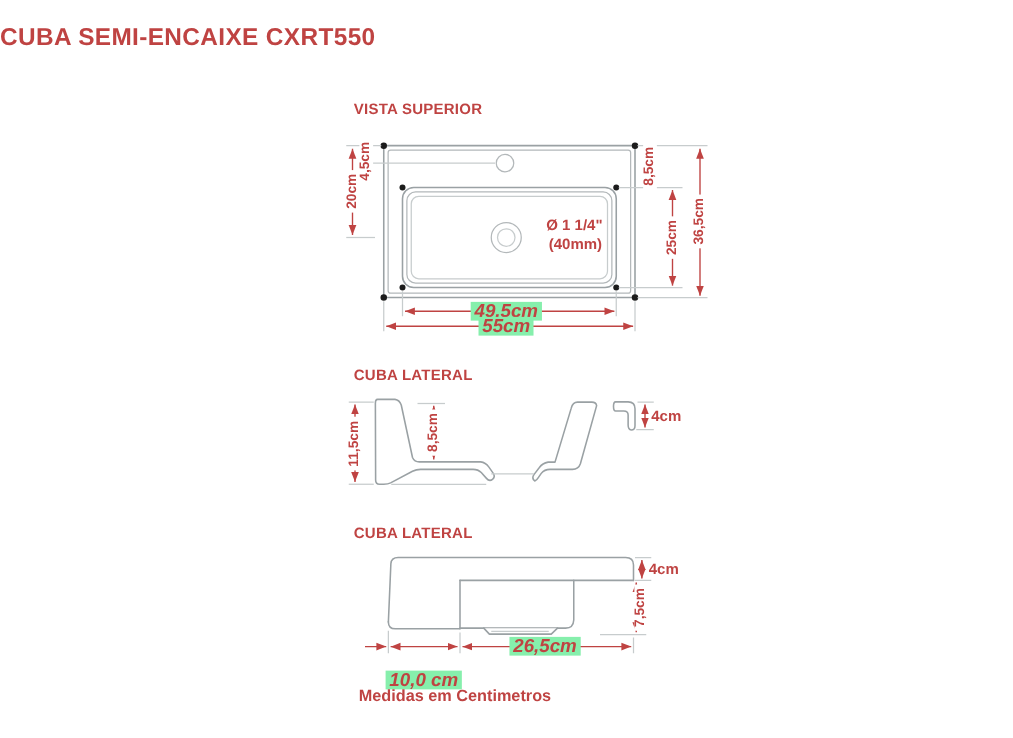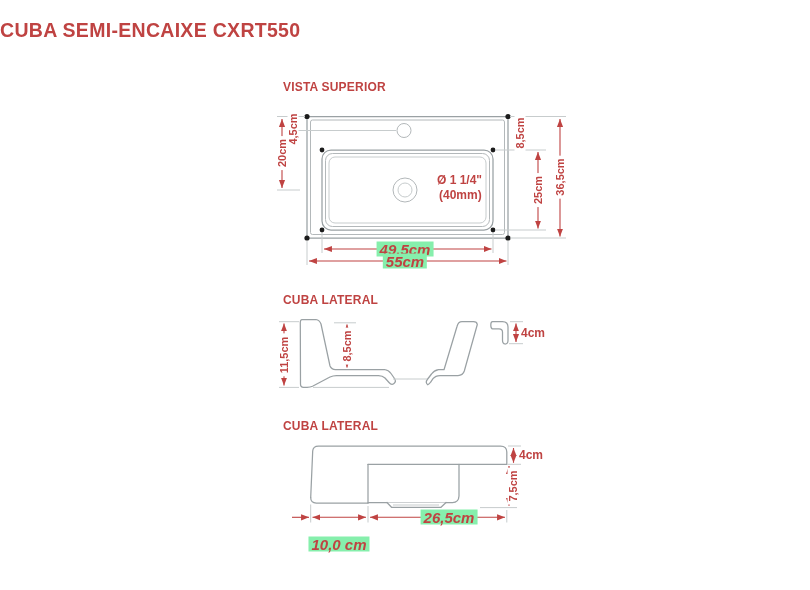--- a/index.html
+++ b/index.html
@@ -158,15 +158,16 @@
 
   <span class="sec-title" style="left:283px;top:294px">CUBA LATERAL</span>
   <span class="vlab" style="left:284px;top:355px">11,5cm</span>
   <span class="vlab" style="left:347px;top:346px">8,5cm</span>
   <span class="dlab big" style="left:521px;top:327px">4cm</span>
 
   <span class="sec-title" style="left:283px;top:420px">CUBA LATERAL</span>
   <span class="dlab big" style="left:519px;top:449px">4cm</span>
   <span class="vlab" style="left:513px;top:486px">7,5cm</span>
   <span class="hlab" style="left:339px;top:544px">10,0 cm</span>
-  <span class="hlab" style="left:449px;top:517px">26,5cm</span>
+  <span class="hlab" style="left:436px;top:517px">26,5cm</span>
 
+  <span class="footer" style="left:287px;top:550px">Medidas em Centimetros</span>
 </div>
 
 </body></html>

